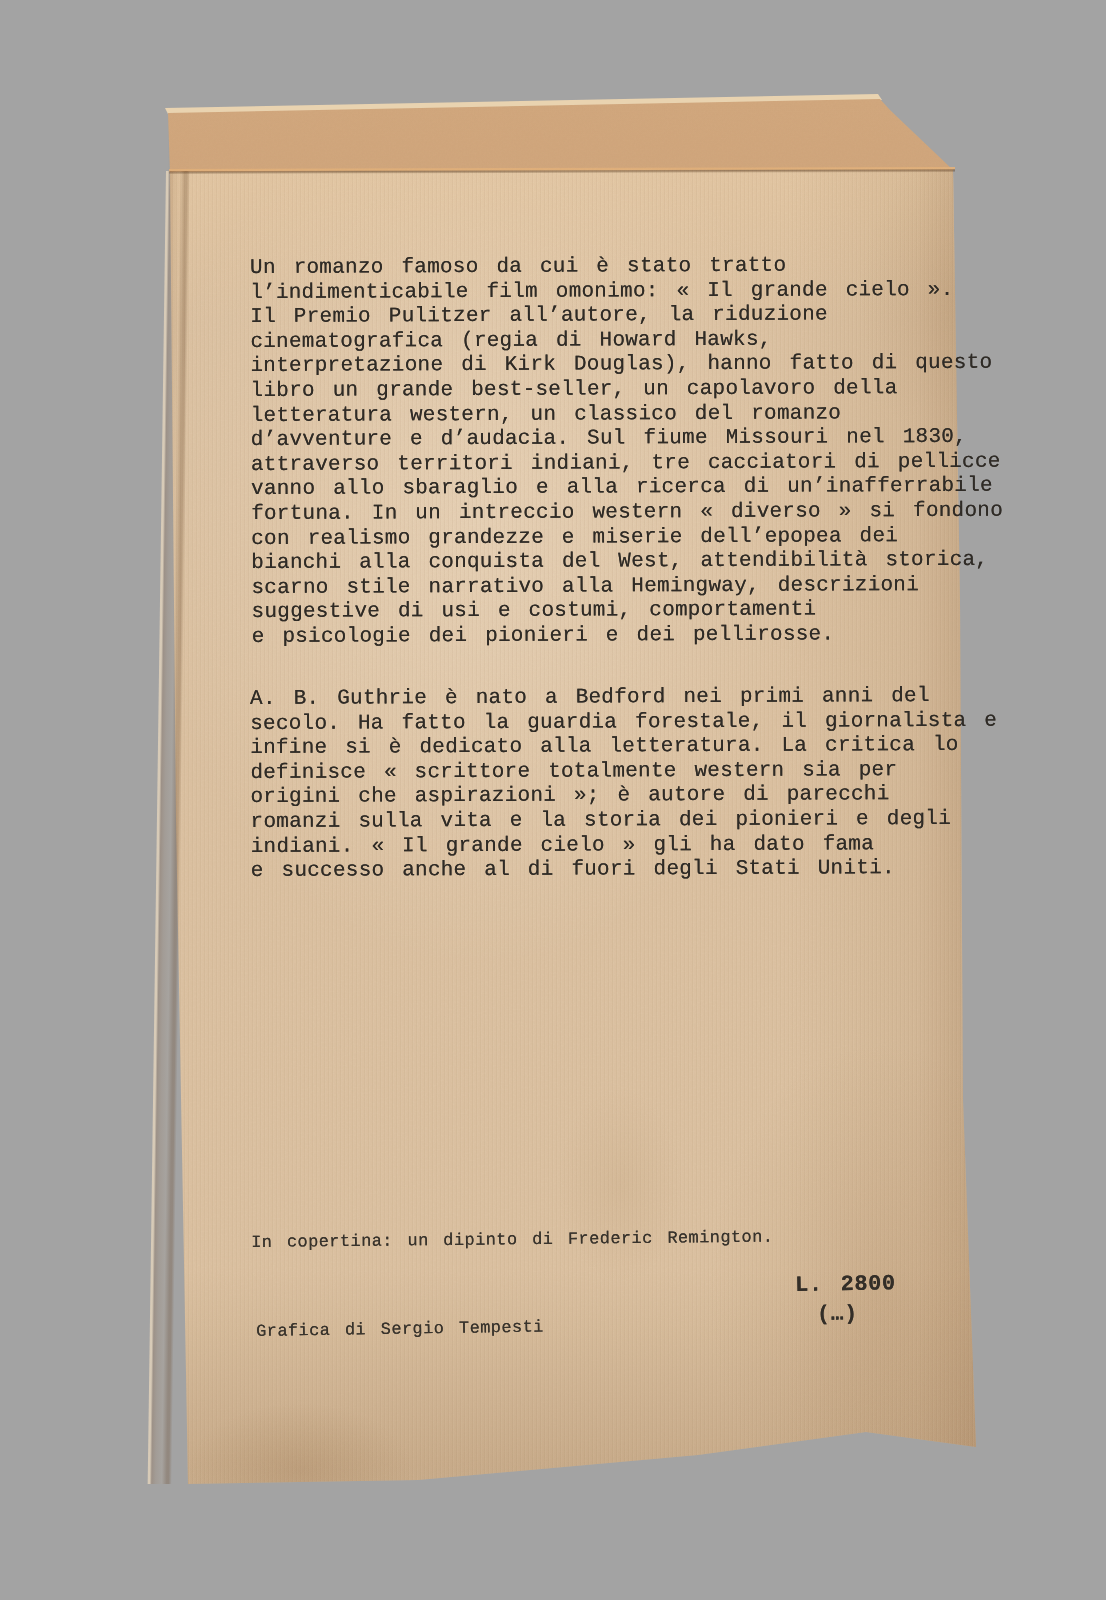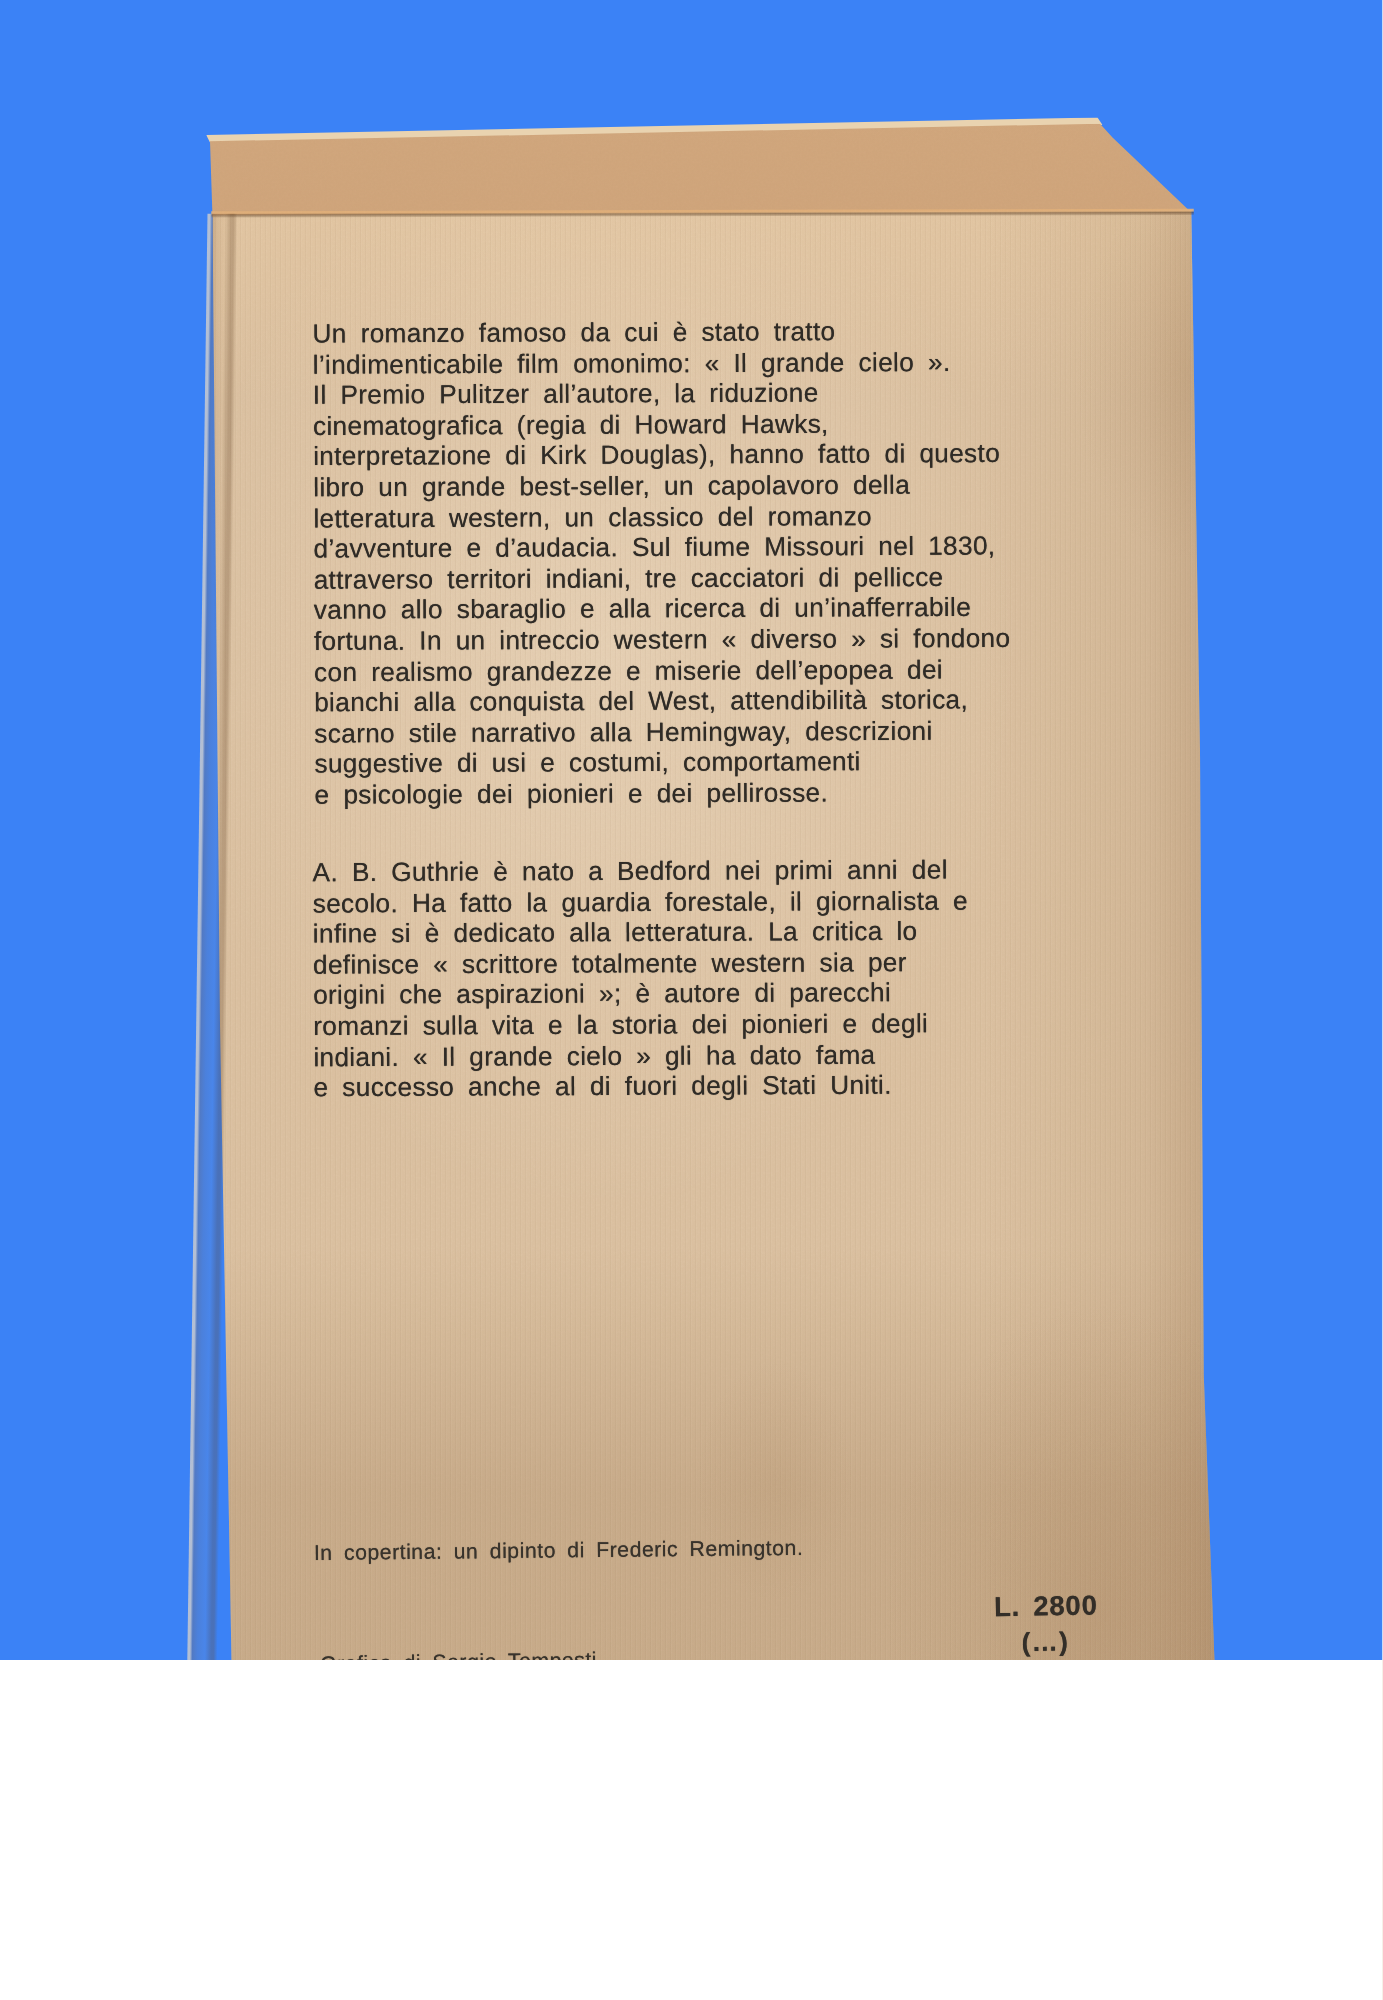--- a/index.html
+++ b/index.html
@@ -1,19 +1,19 @@
 <!DOCTYPE html>
 <html><head>
 <meta charset="utf-8">
 <style>
   html,body{margin:0;padding:0;background:#ffffff;}
   .stage{
-    position:relative;width:1106px;height:1328px;overflow:hidden;
-    background:#3b82f6;
-    font-family:Liberation Sans, sans-serif;
+    position:relative;width:1106px;height:1600px;overflow:hidden;
+    background:#a3a3a3;
+    font-family:Liberation Mono, monospace;
   }
   
   .layer{position:absolute;inset:0;}
   .top-sliver{
     clip-path:polygon(165px 108px, 878px 94px, 882px 100px, 168px 114px);
     background:#e9d3b0;
   }
   .top-face{
     clip-path:polygon(168px 113px, 880px 99px, 890px 110px, 953px 170px, 170px 174px);
     background:

